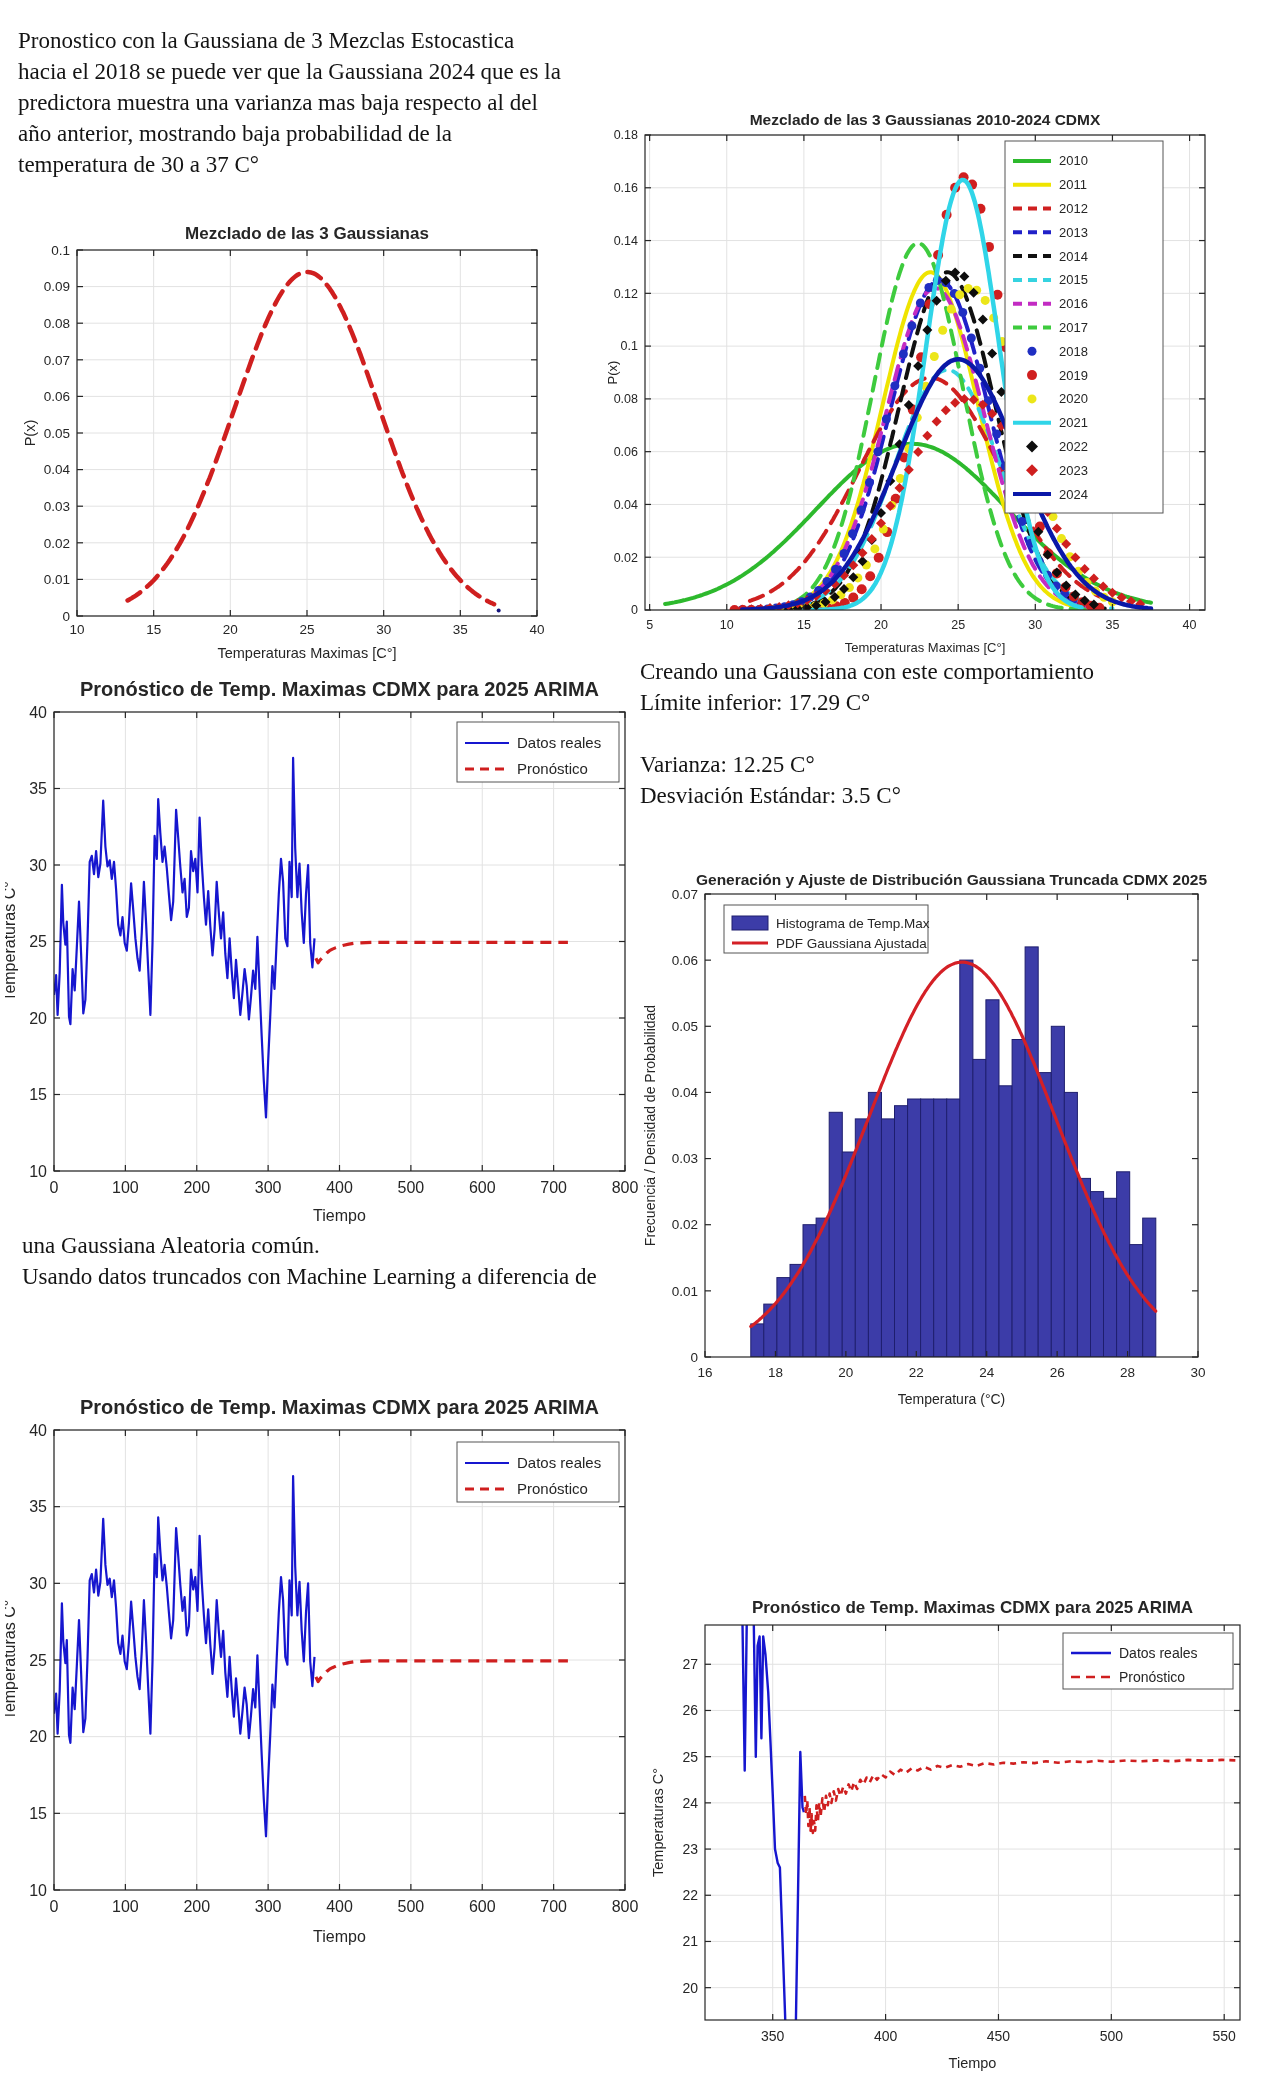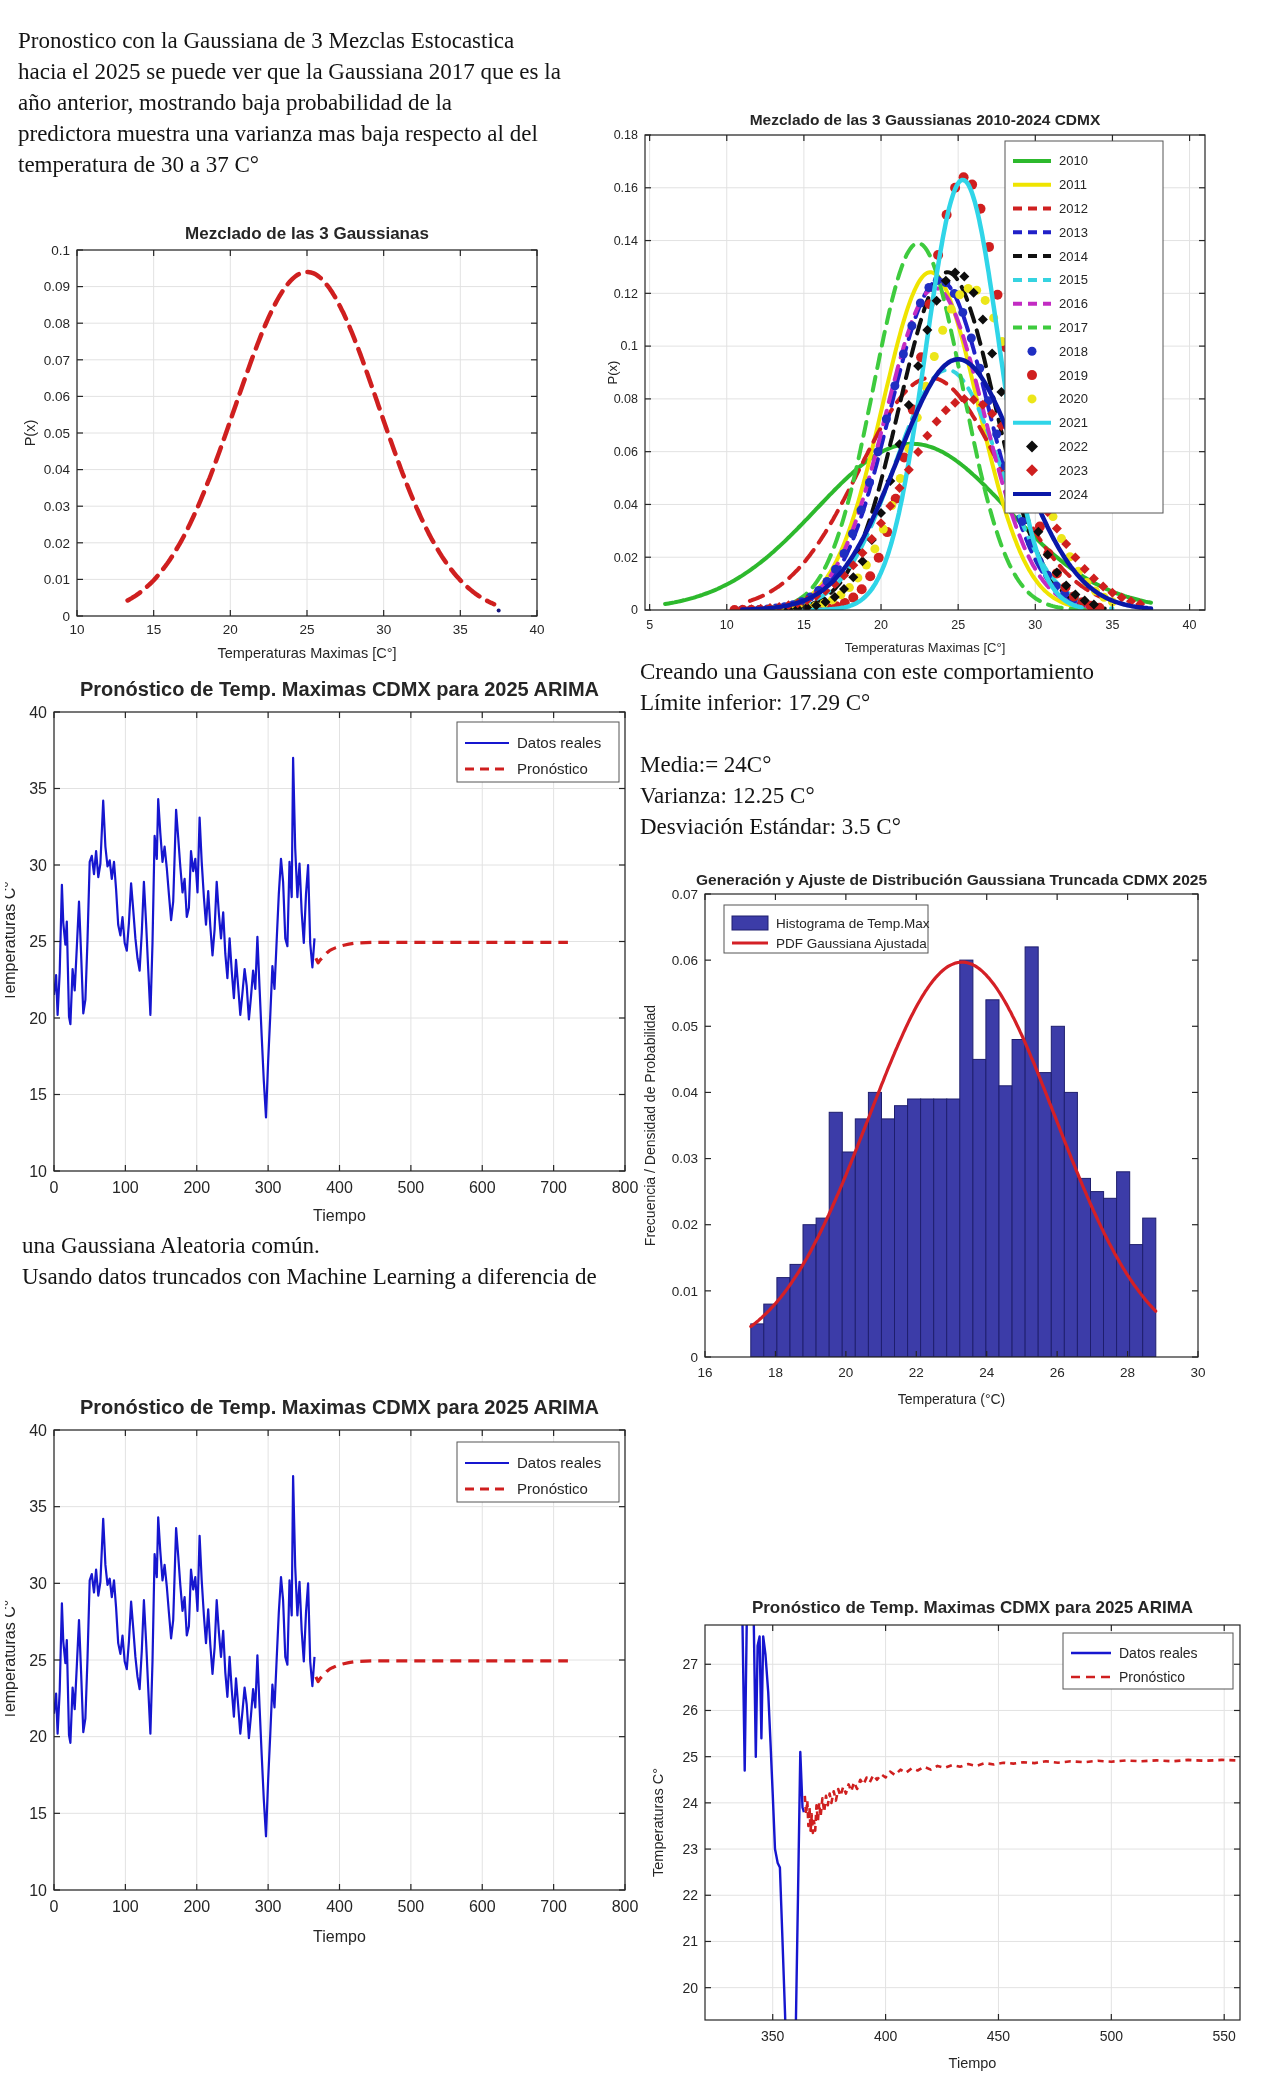--- a/index.html
+++ b/index.html
@@ -18,23 +18,23 @@
   #fig5{left:5px;top:1390px;}
   #fig6{left:645px;top:1595px;}
   svg{display:block;}
   svg text{font-family:"Liberation Sans",sans-serif;}
 </style>
 </head>
 <body>
 
 <div id="p1" class="textblock">
   <div class="tline">Pronostico con la Gaussiana de 3 Mezclas Estocastica</div>
-  <div class="tline">hacia el 2025 se puede ver que la Gaussiana 2017 que es la</div>
+  <div class="tline">hacia el 2018 se puede ver que la Gaussiana 2024 que es la</div>
+  <div class="tline">predictora muestra una varianza mas baja respecto al del</div>
   <div class="tline">año anterior, mostrando baja probabilidad de la</div>
-  <div class="tline">predictora muestra una varianza mas baja respecto al del</div>
   <div class="tline">temperatura de 30 a 37 C°</div>
 </div>
 
 <figure id="fig1">
   <svg width="560" height="450">
       <clipPath id="clip0">
         <rect x="57" y="35" width="460" height="366"></rect>
       </clipPath>
       <g>
         <line x1="57" y1="35" x2="57" y2="401" stroke="#e2e2e2" stroke-width="1"></line>
@@ -467,21 +467,20 @@
         <line x1="408" y1="399.1" x2="446" y2="399.1" stroke="#0a18a8" stroke-width="4"></line>
         <text x="454" y="403.65000000000003" font-size="13" fill="#262626">2024</text>
       </g>
     </svg>
 </figure>
 
 <div id="p2" class="textblock">
   <div class="tline">Creando una Gaussiana con este comportamiento</div>
   <div class="tline">Límite inferior: 17.29 C°</div>
   <div class="tline"></div>
-  <div class="tline">Media:= 24C°</div>
   <div class="tline">Varianza: 12.25 C°</div>
   <div class="tline">Desviación Estándar: 3.5  C°</div>
 </div>
 
 <figure id="fig3">
   <svg width="635" height="565">
       <clipPath id="clip2">
         <rect x="49" y="52" width="571" height="459"></rect>
       </clipPath>
       <g>

